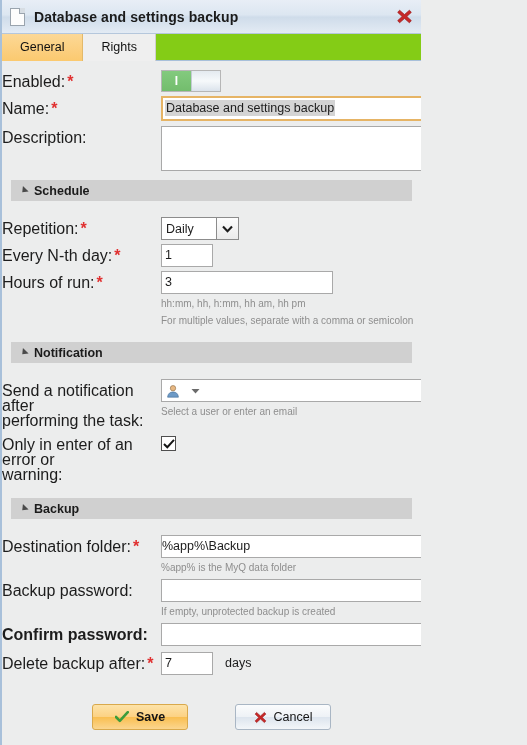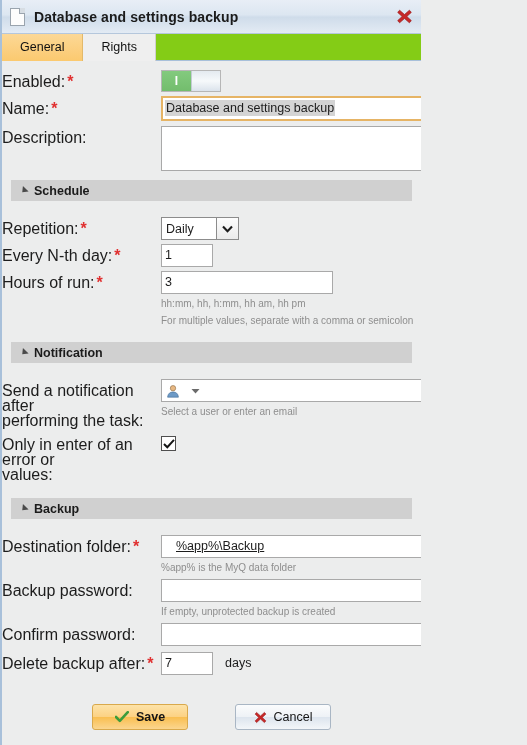--- a/index.html
+++ b/index.html
@@ -294,25 +294,24 @@
     width: 345px;
     height: 23px;
     border: 1px solid #a9a9a9;
     background: #fff;
     box-sizing: border-box;
     display: flex;
     align-items: center;
   }
   .inp-group .gtext {
     flex: 1 1 auto;
-    padding-left: 14px;
+    padding-left: 0;
     font-size: 12.5px;
     color: #1c1c1c;
     line-height: 21px;
-    text-decoration: underline;
   }
   .folder-btn {
     flex: 0 0 20px;
     height: 21px;
     display: flex; align-items: center; justify-content: center;
     cursor: pointer;
   }
 
   .days-lbl {
     font-size: 12.5px;
@@ -485,21 +484,21 @@
               </svg>
           </span>
         </div>
         <div class="hint">Select a user or enter an email</div>
       </div>
     </div>
 
     <div class="row" style="margin-top:5px;">
       <div class="lbl">
         <div>Only in enter of an error or</div>
-        <div>values:</div>
+        <div>warning:</div>
       </div>
       <div class="ctl">
         <div class="checkbox">
           <svg width="12" height="10" viewBox="0 0 12 10">
             <path d="M1 5 L4.3 8.2 L11 0.9" fill="none" stroke="#151515" stroke-width="2"></path>
           </svg>
         </div>
       </div>
     </div>
 
@@ -529,21 +528,21 @@
     <div class="row" style="margin-top:4px;">
       <div class="lbl">Backup password:</div>
       <div class="ctl">
         <div class="inp w-full">
           <span></span>
         </div>
         <div class="hint">If empty, unprotected backup is created</div>
       </div>
     </div>
 
-    <div class="row" style="margin-top:0;">
+    <div class="row" style="margin-top:0;font-weight:bold;">
       <div class="lbl">Confirm password:</div>
       <div class="ctl">
         <div class="inp w-full">
           <span></span>
         </div>
       </div>
     </div>
 
     <div class="row" style="margin-top:6px;">
       <div class="lbl">

